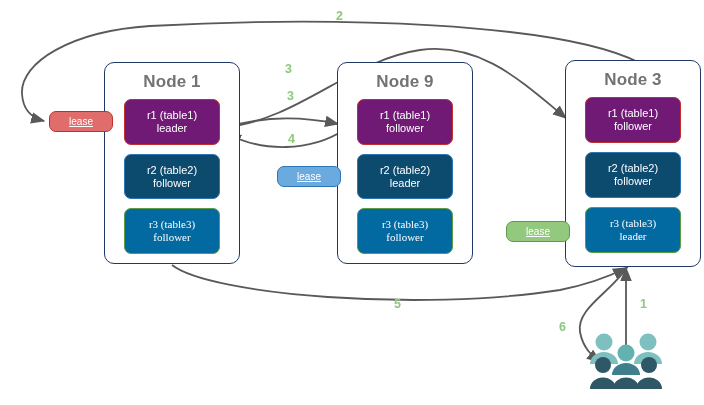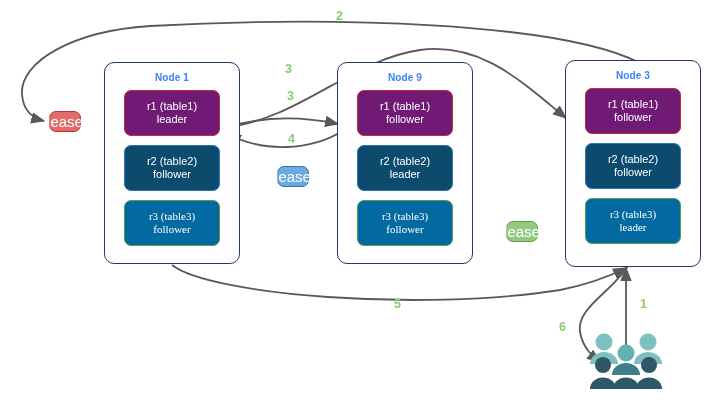--- a/index.html
+++ b/index.html
@@ -14,40 +14,40 @@
   .node{
     position:absolute;
     border:1.6px solid #1f3864;
     border-radius:10px;
     background:#ffffff;
     box-sizing:border-box;
     display:flex;flex-direction:column;align-items:center;
     z-index:3;
   }
   .node-title{
-    font-size:10px;font-weight:bold;color:#3b82f6;
+    font-size:17px;font-weight:bold;color:#737373;
     margin-top:9px;margin-bottom:7px;letter-spacing:.1px;
   }
   .replica{
     width:96px;height:46px;border-radius:7px;
     display:flex;flex-direction:column;align-items:center;justify-content:center;
     color:#ffffff;font-size:11px;line-height:13px;text-align:center;
     margin-bottom:9px;box-sizing:border-box;
   }
   .rep-red  {background:#701a75;border:1.6px solid #c0302f;}
   .rep-blue {background:#0c4a6e;border:1.6px solid #2e75b6;}
   .rep-green{background:#0369a1;border:1.6px solid #5d9c47;font-family:Liberation Serif, serif;}
 
   .lease{
     position:absolute;z-index:4;
     border-radius:7px;
-    color:#ffffff;font-size:15px;
+    color:#ffffff;font-size:10px;
     display:flex;align-items:center;justify-content:center;
     box-sizing:border-box;
-    width:32px;height:21px;
+    width:64px;height:21px;text-decoration:underline;
   }
   .lease-red  {background:#e06c6c;border:1.6px solid #c0302f;}
   .lease-blue {background:#6aaade;border:1.6px solid #2e75b6;}
   .lease-green{background:#92c97e;border:1.6px solid #5d9c47;}
 
   .step{
     position:absolute;z-index:5;
     color:#8cc97a;font-size:12.5px;font-weight:bold;
     user-select:none;
   }

